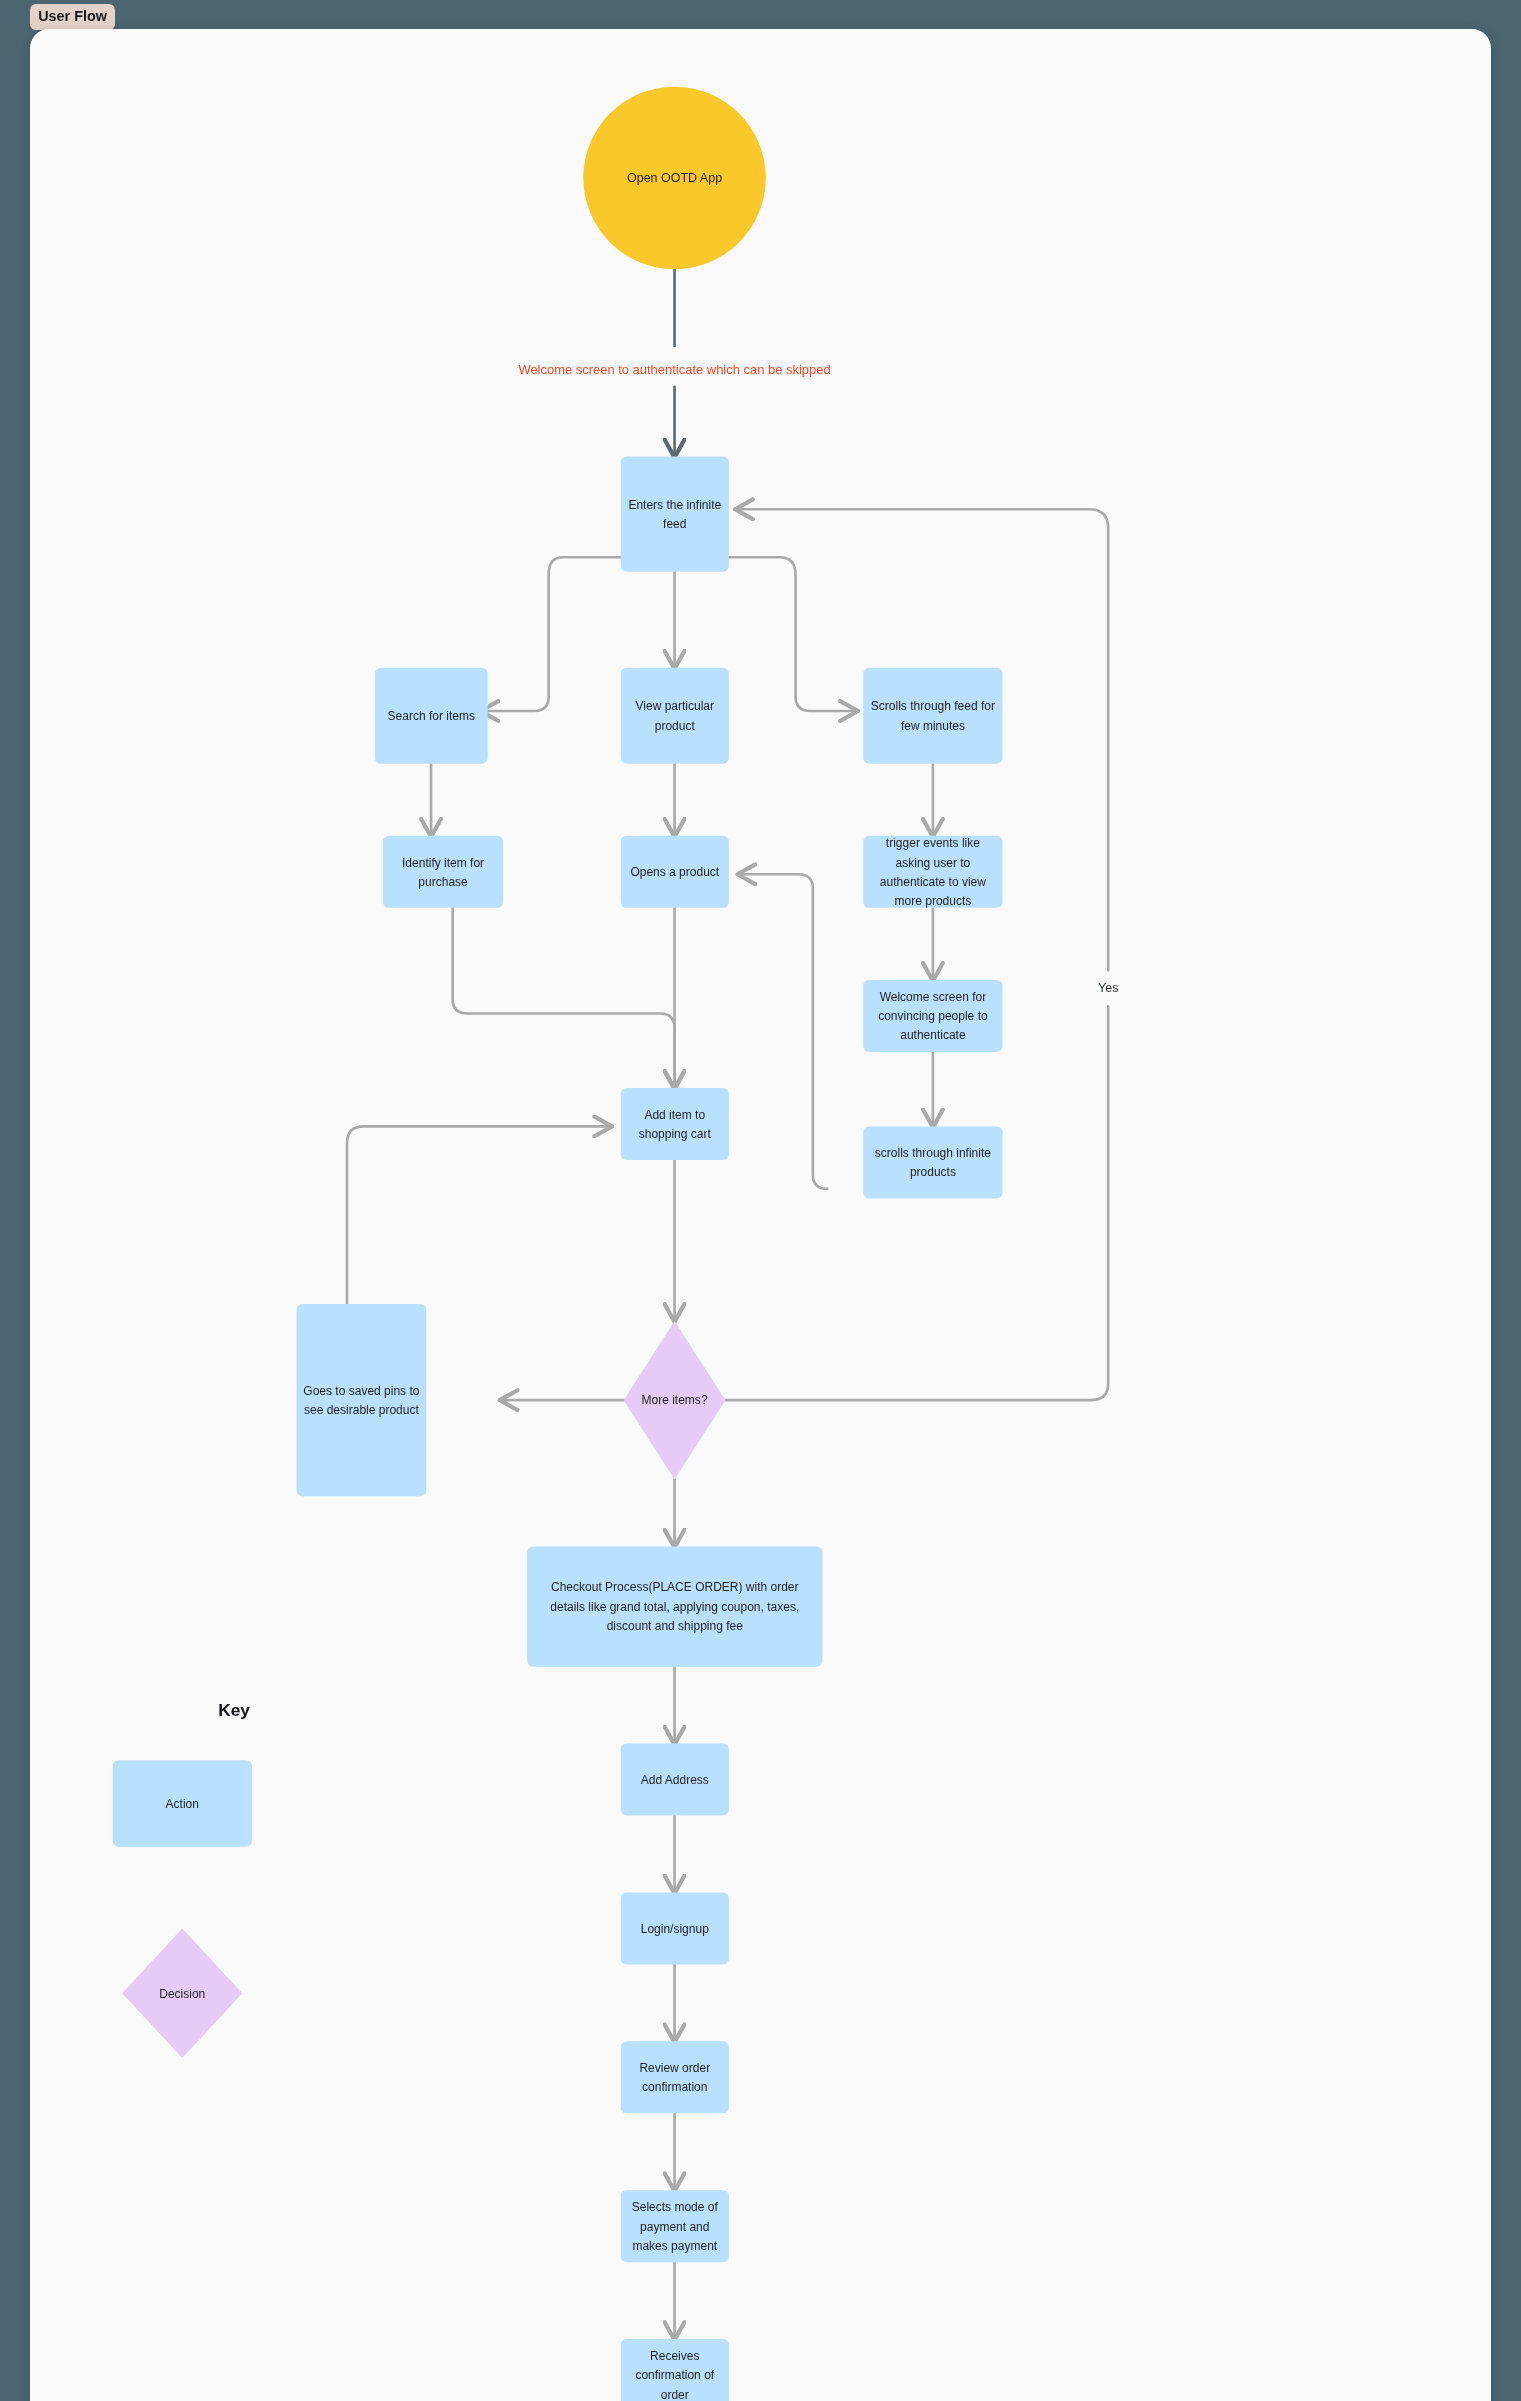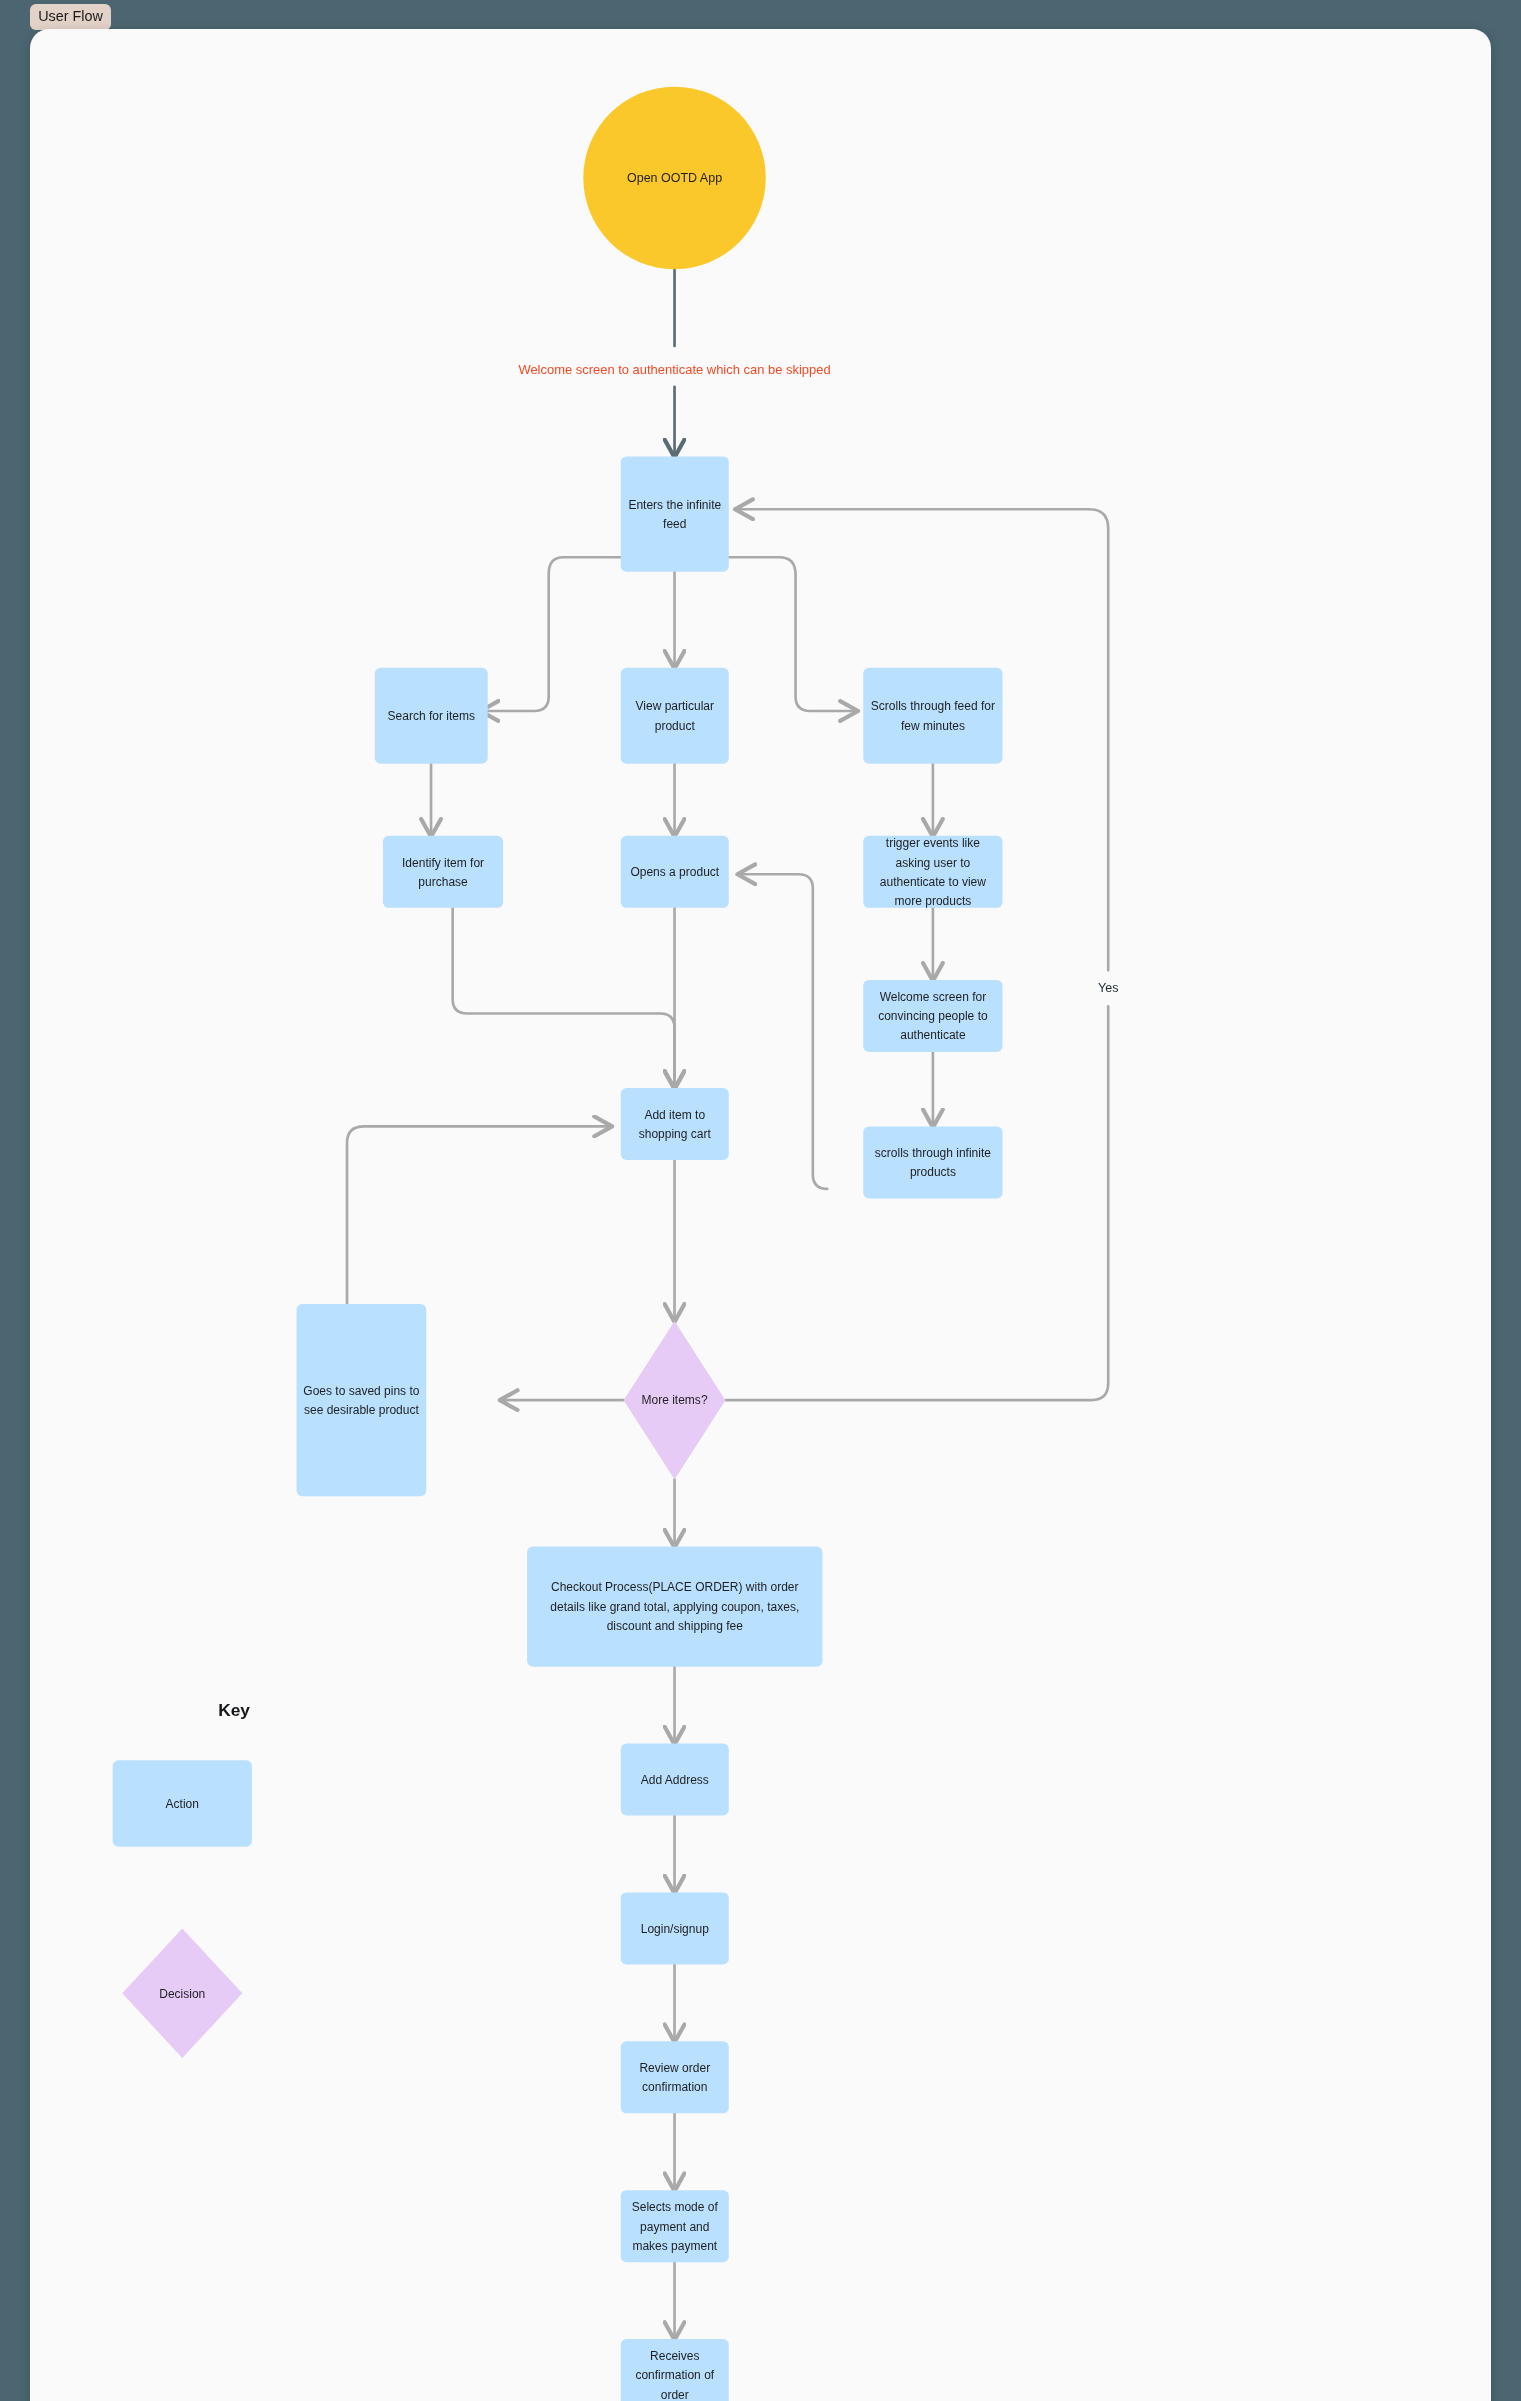--- a/index.html
+++ b/index.html
@@ -14,20 +14,21 @@
   
   #frame-title{
     position:absolute;left:30px;top:3.8px;
     background:#e3d2c8;
     color:#1a1a1a;
     font-size:14.4px;
     line-height:1;
     padding:5.3px 8.2px 6.2px 8.2px;
     border-radius:5.8px;
     white-space:nowrap;
+    font-weight:bold;
   }
 
   
   #canvas{
     position:absolute;left:30px;top:29px;
     width:1461px;height:2895px;
     background:#fafafa;
     border-radius:19px;
     box-shadow:0 2.9px 10.6px rgba(0,0,0,.18);
     overflow:hidden;

